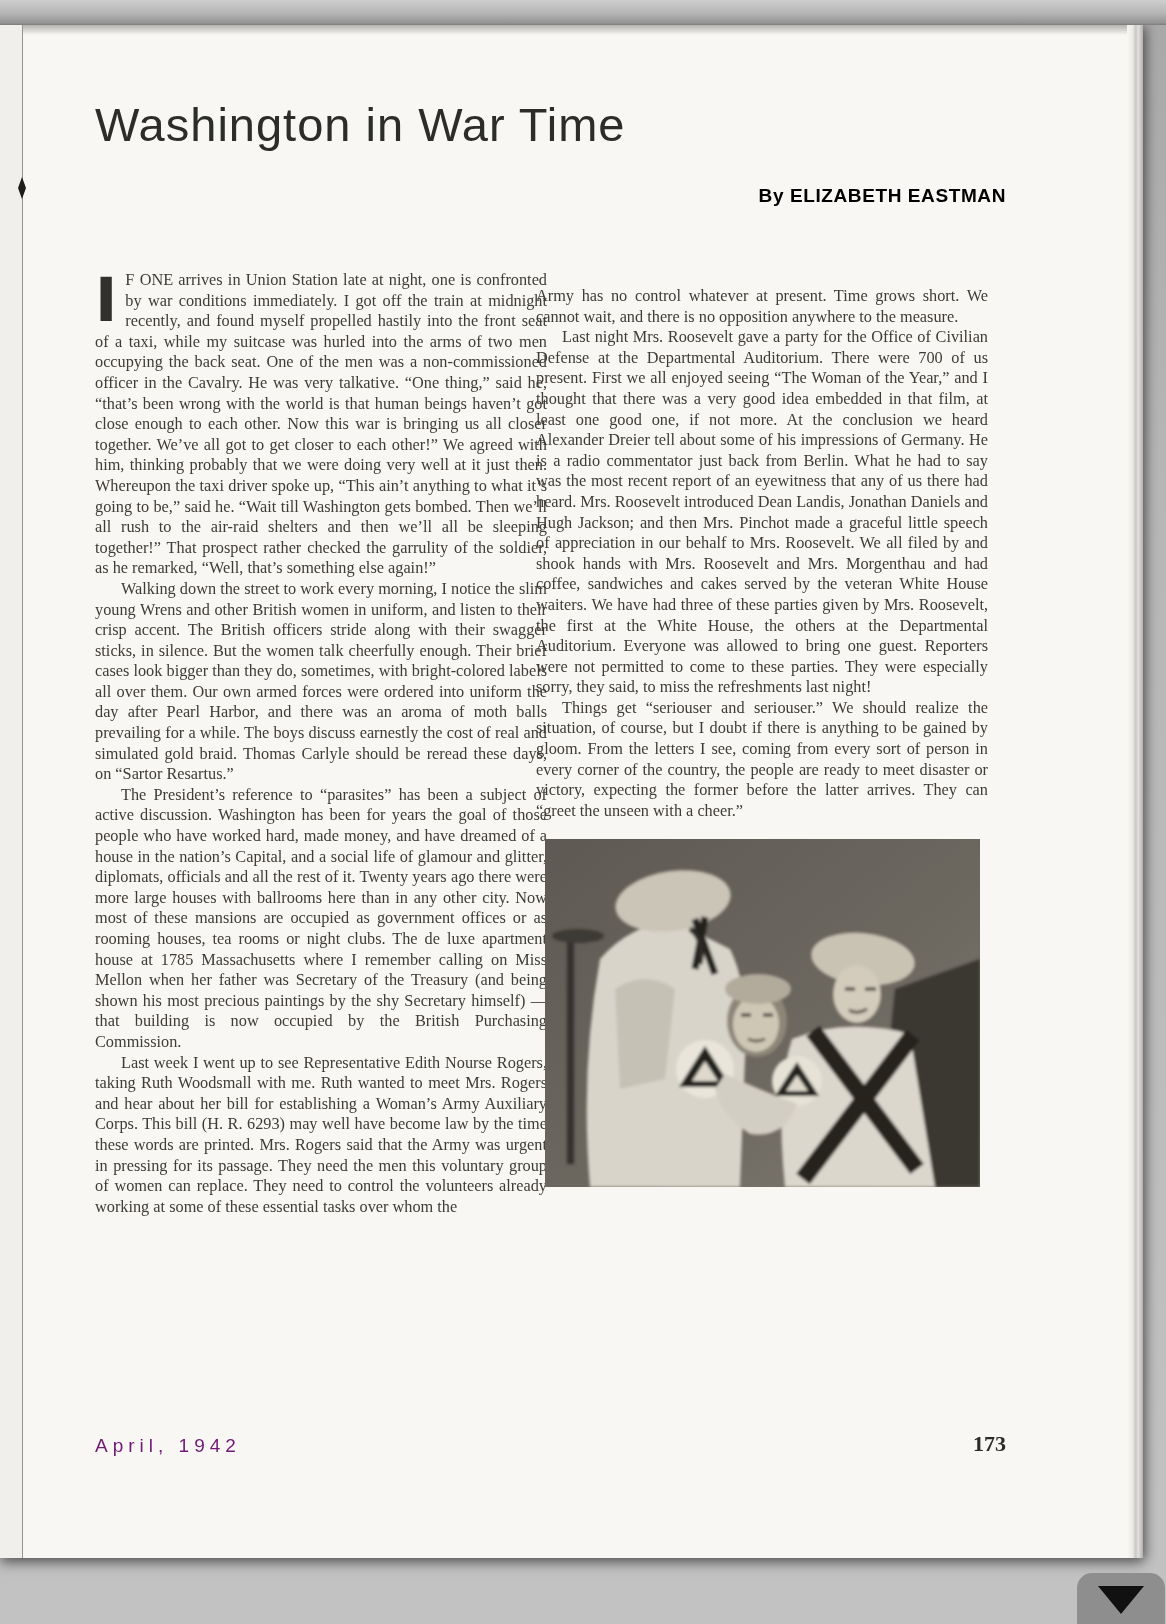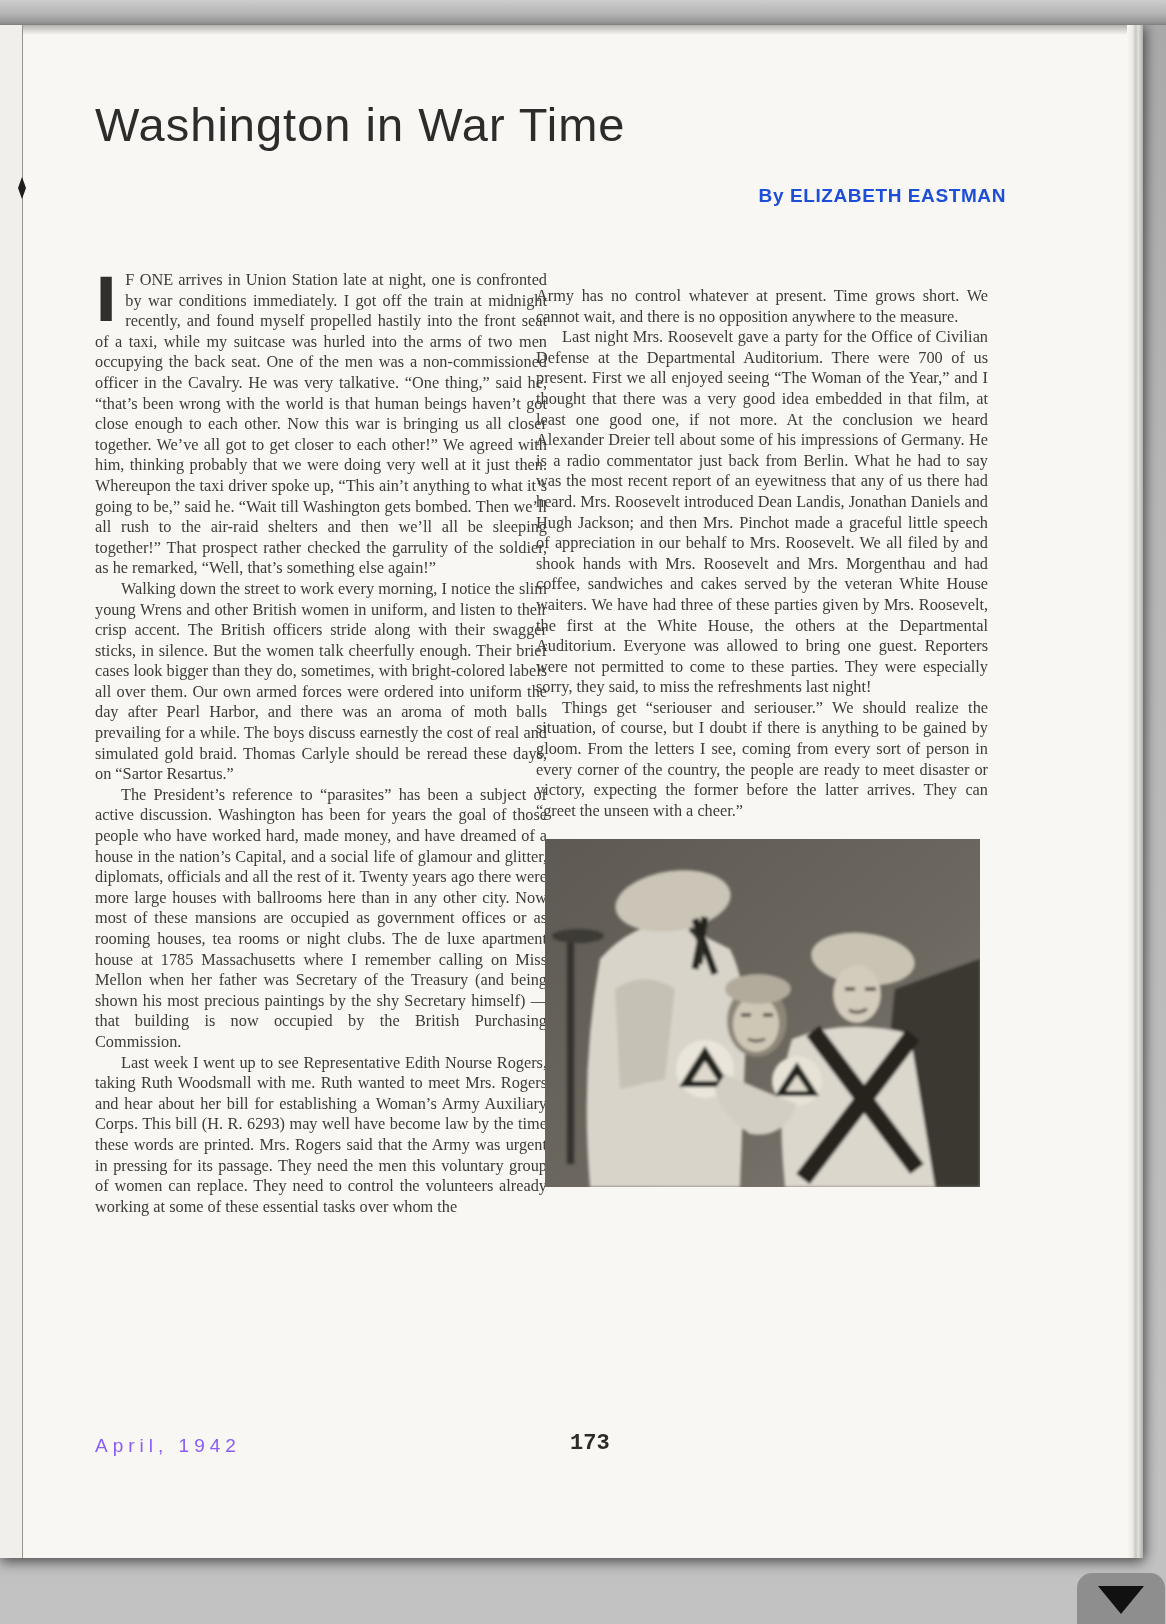--- a/index.html
+++ b/index.html
@@ -51,21 +51,21 @@
   
   .title{
     position:absolute;left:95px;top:72px;width:700px;
     font-family:"Liberation Sans", sans-serif;font-weight:300;
     font-size:47px;letter-spacing:1px;color:#2c2c2a;
   }
   .byline{
     position:absolute;left:570px;top:160px;width:452px;
     padding-right:16px;box-sizing:border-box;text-align:right;
     font-family:"Liberation Sans", sans-serif;font-weight:600;
-    font-size:19px;letter-spacing:0.6px;color:#1d4ed8;
+    font-size:19px;letter-spacing:0.6px;color:#000000;
   }
   .col{
     position:absolute;top:245px;width:452px;
     font-size:16.3px;line-height:20.6px;color:#3f3b36;
     text-align:justify;
   }
   .col-1{left:95px;}
   .col-2{left:536px;margin-top:16px;}
   .col p{margin:0;text-indent:26px;}
   .col p.first{text-indent:0;}
@@ -84,25 +84,25 @@
   }
   .caption{
     margin-top:8px;text-align:center;
     font-size:12.8px;font-weight:600;letter-spacing:1.3px;
     color:#46423b;line-height:19px;
   }
   
   .footer-issue{
     position:absolute;left:95px;top:1410px;
     font-family:"Liberation Sans", sans-serif;font-weight:300;
-    font-size:19px;letter-spacing:5px;color:#8b5cf6;
+    font-size:19px;letter-spacing:5px;color:#701a75;
   }
   .footer-page{
-    position:absolute;left:570px;top:1406px;width:436px;
-    font-family:Liberation Mono, monospace;font-weight:bold;
+    position:absolute;left:570px;top:1406px;width:436px;text-align:right;
+    font-family:Liberation Serif, serif;font-weight:bold;
     font-size:22px;color:#2d2b28;
   }
 </style>
 </head>
 <body>
 
 <div class="page">
   <div class="top-shade"></div>
   <div class="left-strip"></div>
   <div class="gutter-line"></div>

